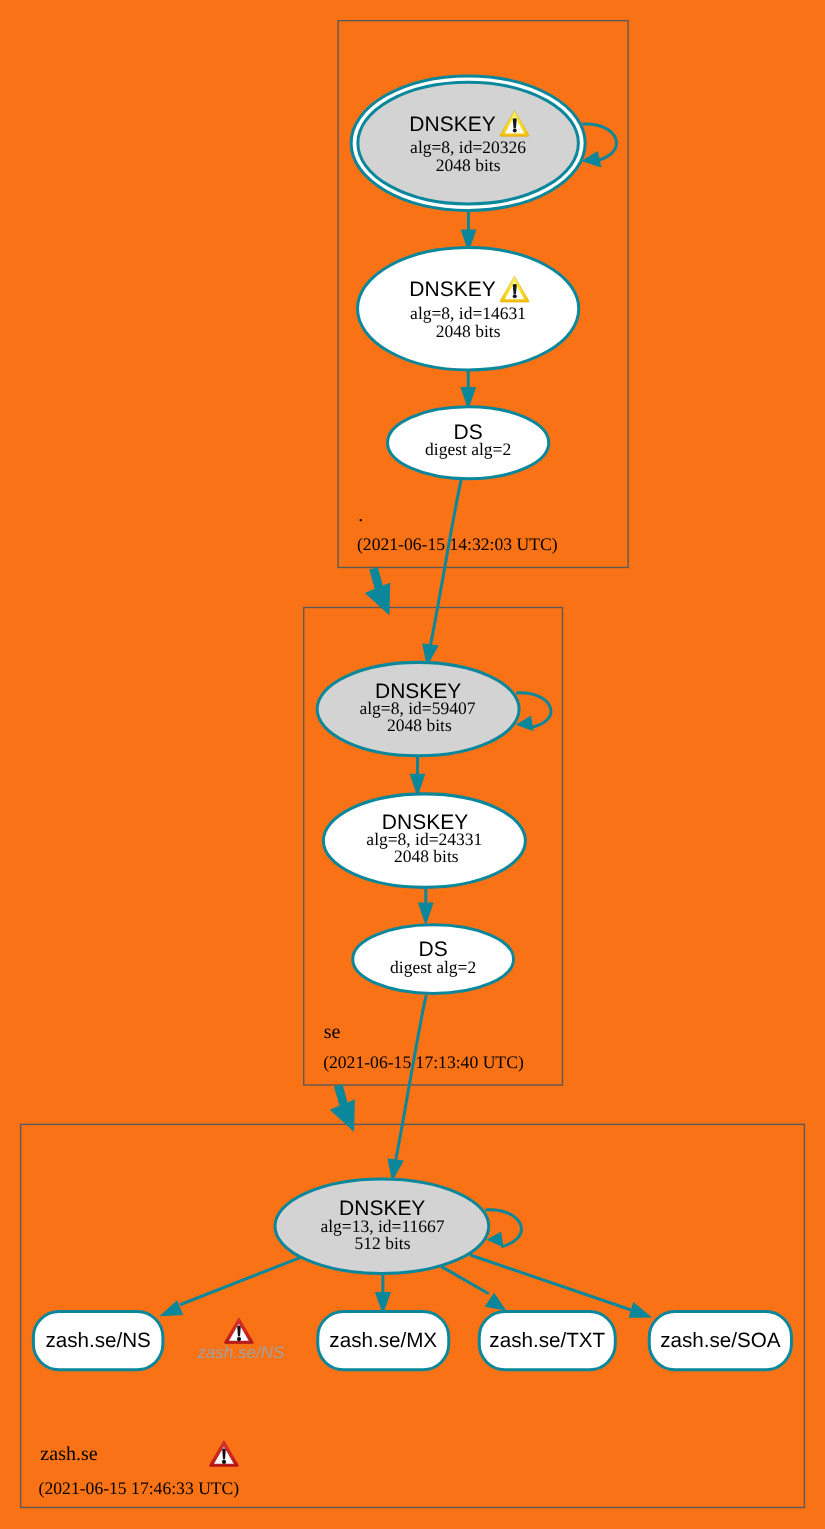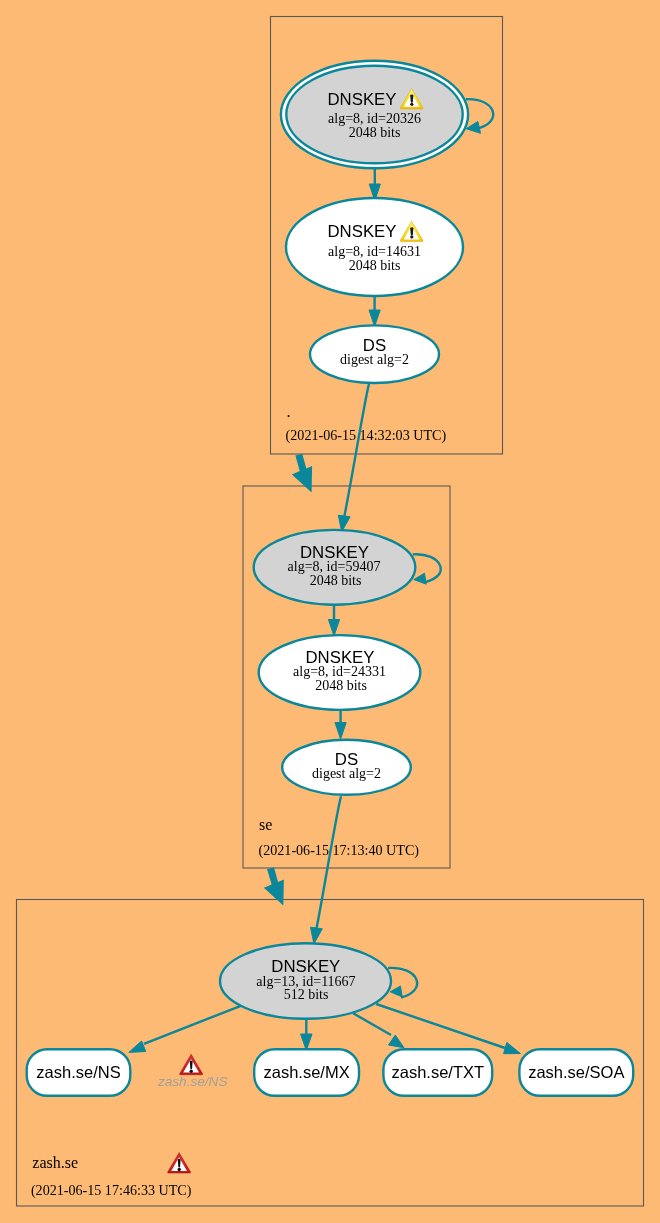--- a/index.html
+++ b/index.html
@@ -1,19 +1,19 @@
 <!DOCTYPE html>
 <html><head>
 <meta charset="utf-8">
 <title>DNSSEC Authentication Chain</title>
 <style>
   html,body{margin:0;padding:0;background:#ffffff;}
   body{width:660px;height:1223px;overflow:hidden;
        font-family:"Liberation Sans",sans-serif;-webkit-font-smoothing:antialiased;}
-  #graph{position:relative;width:660px;height:1223px;background:#fdba74;}
+  #graph{position:relative;width:660px;height:1223px;background:#f97316;}
   svg#chain{position:absolute;left:0;top:0;width:660px;height:1223px;display:block;}
   .zonebox{fill:none;stroke:#595959;stroke-width:1.1;}
   .node-ell{stroke:#0a879a;stroke-width:2.4;}
   .node-ell.key{fill:#d3d3d3;}
   .node-ell.plain{fill:#ffffff;}
   .rrbox{fill:#ffffff;stroke:#0a879a;stroke-width:2.4;}
   .edge{fill:none;stroke:#0a879a;stroke-width:2.4;}
   .edge-head{fill:#0a879a;stroke:#0a879a;stroke-width:1;stroke-linejoin:miter;}
   .thickedge{fill:#0a879a;stroke:none;}
   .t-sans{font-family:"Liberation Sans",sans-serif;fill:#000;}

